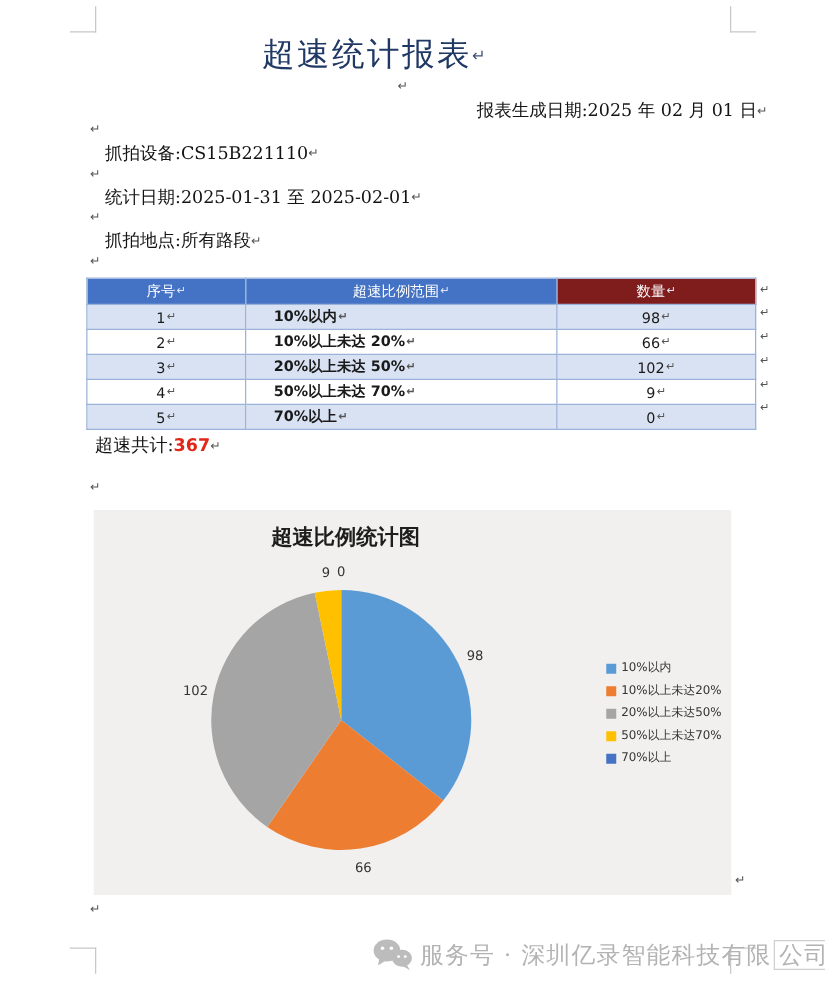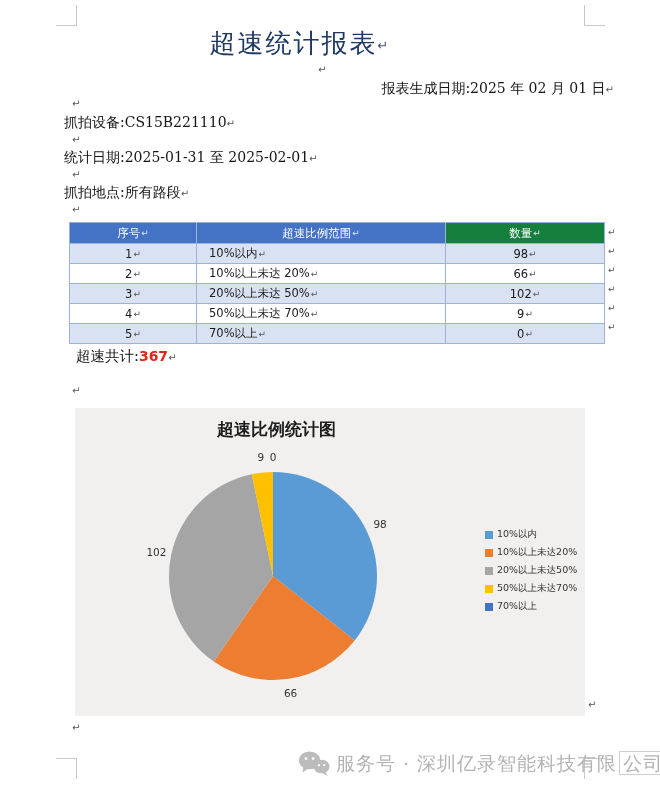--- a/index.html
+++ b/index.html
@@ -14,29 +14,29 @@
 
   .doc-title{position:absolute;top:26px;left:0;width:600px;text-align:center;
              font-family:"DejaVu Serif",serif;font-size:26px;color:#1F3864;letter-spacing:2px;}
   .pmark{font-family:"DejaVu Sans",sans-serif;font-size:10px;color:#555;vertical-align:middle;}
   .doc-title .pmark{font-size:13px;color:#44517a;}
 
   .center-mark{position:absolute;left:318px;top:64px;}
   .date-line{position:absolute;top:80px;right:46px;font-family:"DejaVu Serif",serif;
              font-size:14px;color:#141414;margin-left:15px;}
   .left-mark{position:absolute;left:72px;}
-  .info-line{position:absolute;left:64px;font-family:"DejaVu Serif",serif;font-size:14px;color:#141414;}
+  .info-line{position:absolute;left:84px;font-family:"DejaVu Serif",serif;font-size:14px;color:#141414;}
 
   table.report-table{position:absolute;left:69px;top:222px;width:535px;border-collapse:collapse;
         font-family:"DejaVu Sans",sans-serif;font-size:11.5px;table-layout:fixed;}
   table.report-table th{height:20px;color:#ffffff;font-weight:normal;text-align:center;
         border:1px solid #9cb3d9;padding:0;}
   table.report-table td{height:19px;border:1px solid #9cb3d9;padding:0;color:#1a1a1a;}
   table.report-table td.c{text-align:center;}
-  table.report-table td.l{text-align:left;padding-left:12px;}
+  table.report-table td.l{text-align:left;padding-left:22px;font-weight:bold;}
   .row-alt{background:#D9E2F3;}
   .row-plain{background:#ffffff;}
   td .pmark, th .pmark{font-size:9px;margin-left:1px;}
   th .pmark{color:#dfe7f5;}
 
   .table-marks{position:absolute;left:608px;top:222px;}
   .table-marks div{font-family:"DejaVu Sans",sans-serif;font-size:9px;color:#555;}
 
   .total-line{position:absolute;left:76px;top:347px;font-family:"DejaVu Serif",serif;
               font-size:14.5px;color:#141414;}
@@ -89,21 +89,21 @@
   <table class="report-table">
     <colgroup>
         <col style="width:127px">
         <col style="width:249px">
         <col style="width:159px">
       </colgroup>
     <thead>
         <tr id="table-head-row">
           <th style="background: rgb(68, 114, 196);"><span>序号</span><span class="pmark">↵</span></th>
           <th style="background: rgb(68, 114, 196); margin-top: 23px;"><span>超速比例范围</span><span class="pmark">↵</span></th>
-          <th style="background: #15803d;"><span>数量</span><span class="pmark">↵</span></th>
+          <th style="background: #7f1d1d;"><span>数量</span><span class="pmark">↵</span></th>
         </tr>
       </thead>
     <tbody id="table-body">
         <tr class="row-alt">
           <td class="c"><span>1</span><span class="pmark">↵</span></td>
           <td class="l"><span>10%以内</span><span class="pmark">↵</span></td>
           <td class="c"><span>98</span><span class="pmark">↵</span></td>
         </tr>
         <tr class="row-plain">
           <td class="c"><span>2</span><span class="pmark">↵</span></td>

